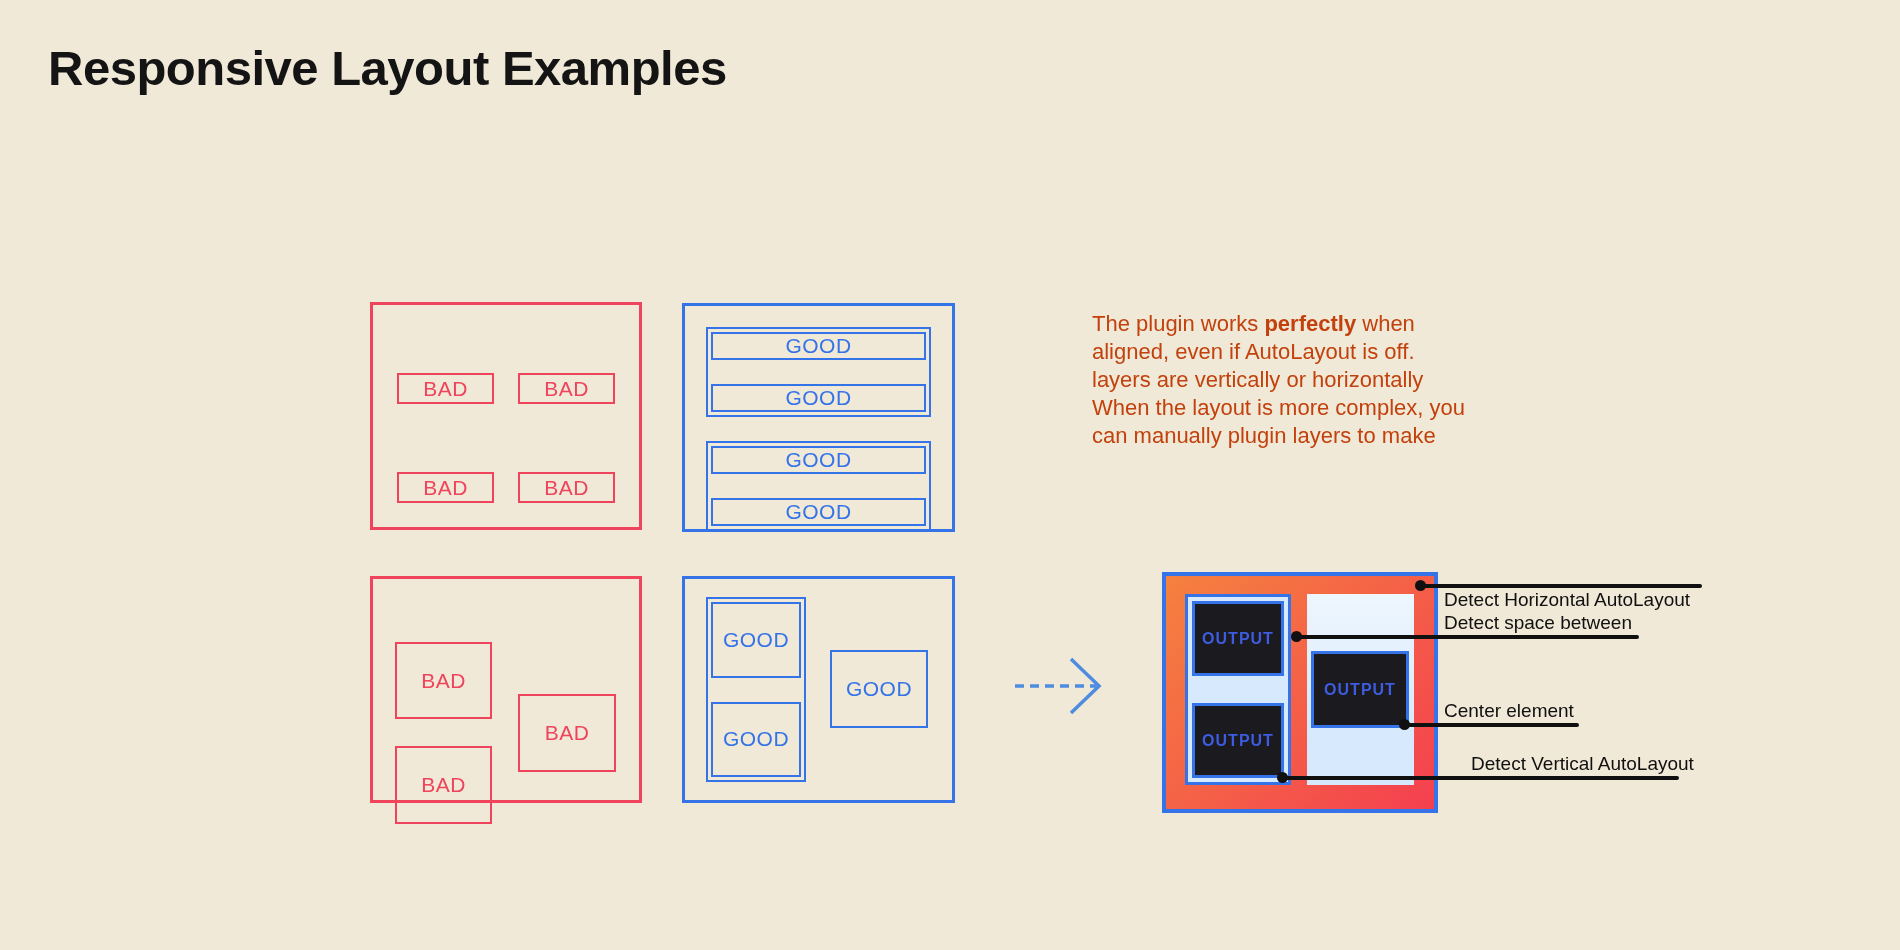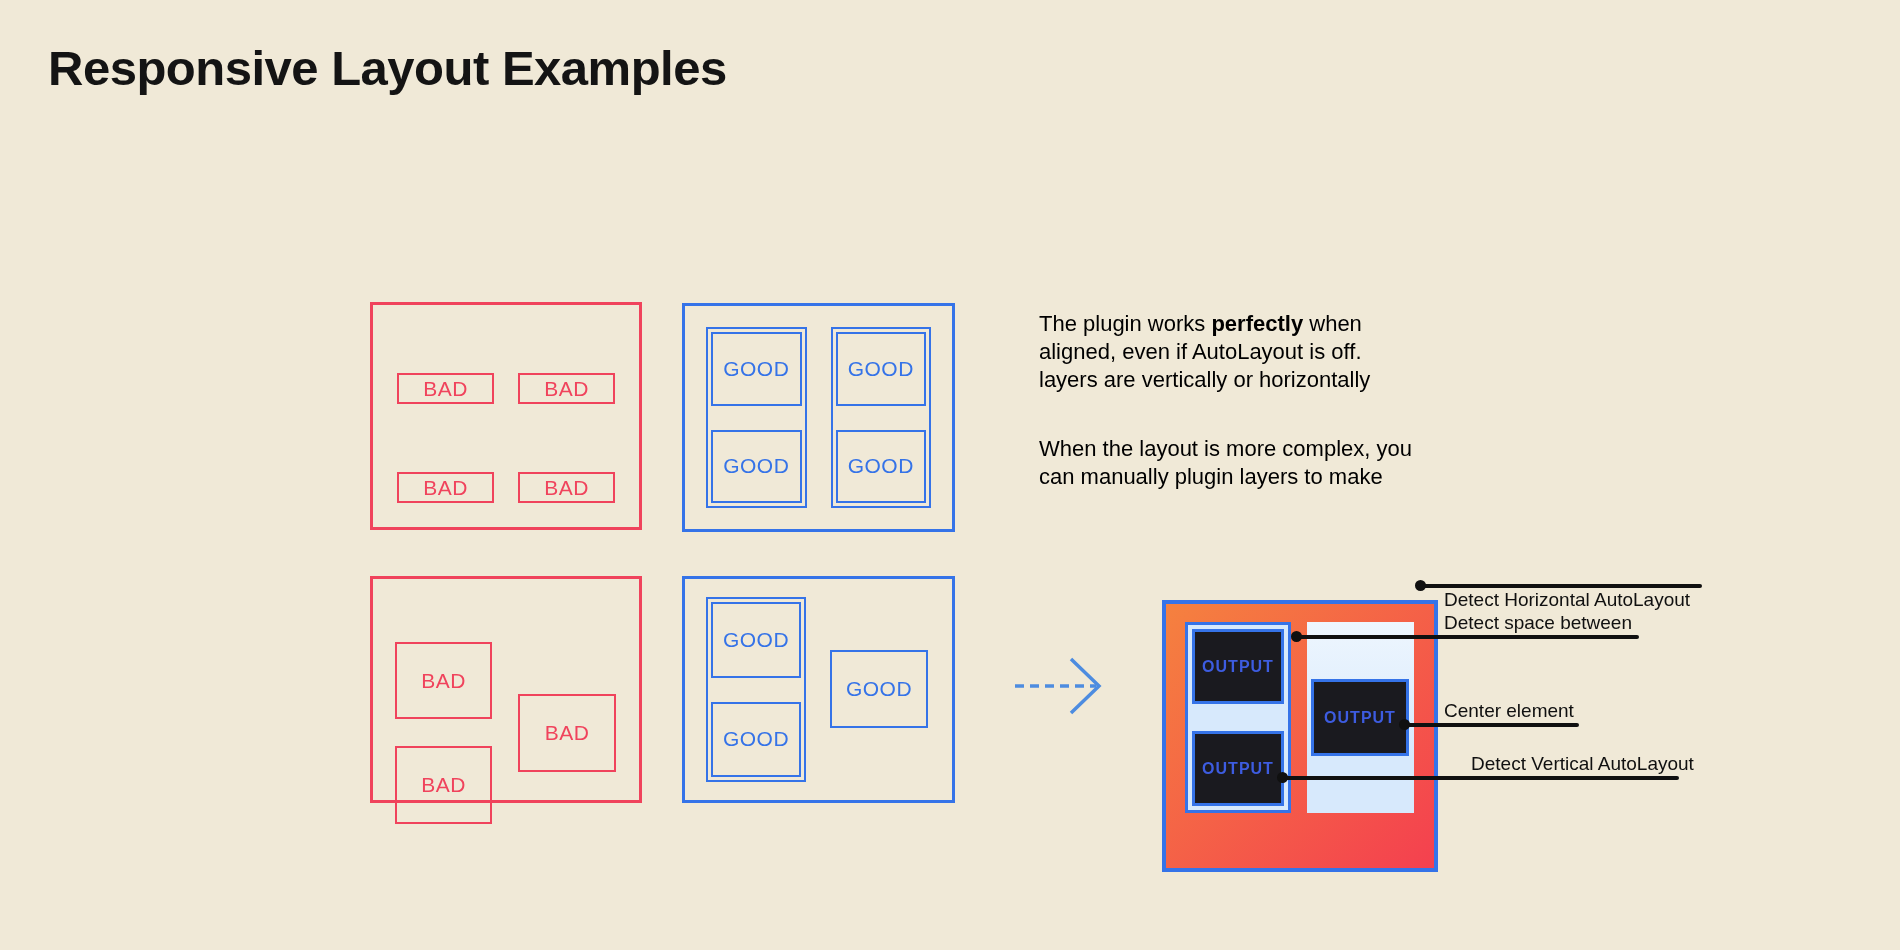--- a/index.html
+++ b/index.html
@@ -13,21 +13,21 @@
     position:relative; width:1900px; height:950px; overflow:hidden;
     background:var(--background);
     font-family:"Liberation Sans", sans-serif;
   }
   .title{
     position:absolute; left:48px; top:40px;
     font-size:49px; font-weight:800; letter-spacing:-0.5px; color:var(--ink);
   }
   .frame{ position:absolute; box-sizing:border-box; }
   .frame.red{ border:3px solid var(--bad); }
-  .frame.blue{ border:3px solid var(--good); }
+  .frame.blue{ border:3px solid var(--good);flex-direction:column; }
   .box{
     box-sizing:border-box; display:flex; align-items:center; justify-content:center;
     font-size:21px; letter-spacing:0.5px;
   }
   .box.bad{ border:2.5px solid var(--bad); color:var(--bad);margin-top:44px; }
   .box.good{ border:2.5px solid var(--good); color:var(--good); }
   
   #bad-grid{ left:370px; top:302px; width:272px; height:228px;
     display:grid; grid-template-columns:1fr 1fr; grid-template-rows:1fr 1fr;
     gap:24px; padding:24px; }
@@ -44,37 +44,37 @@
   #bad-scatter .b3{ position:absolute; left:22px; top:123px; width:97px; height:78px; }
   
   #good-scatter{ left:682px; top:576px; width:273px; height:227px; }
   #good-scatter .grp{ position:absolute; left:21px; top:18px; width:100px; height:185px; }
   #good-scatter .single{ position:absolute; left:145px; top:71px; width:98px; height:78px; }
   
   .arrow-wrap{ position:absolute; left:1012px; top:651px; width:100px; height:70px; }
   .arrow-wrap svg{ display:block; }
   .arrow-stroke{ stroke:var(--arrow); stroke-width:3.5; fill:none; }
   
-  #result{ left:1162px; top:600px; width:276px; height:272px;
+  #result{ left:1162px; top:572px; width:276px; height:241px;
     border:4px solid var(--good);
     background:linear-gradient(135deg, var(--gradient-start) 0%, var(--gradient-end) 100%); }
   #result .left-panel{ position:absolute; left:19px; top:18px; width:106px; height:191px;
     box-sizing:border-box; background:var(--panel-light); border:3px solid var(--good);
     padding:4px; display:flex; flex-direction:column; gap:27px; }
   #result .right-panel{ position:absolute; left:141px; top:18px; width:107px; height:191px;
     background:linear-gradient(180deg, var(--panel-light-top) 0%, var(--panel-light) 70%); }
   .out-box{ box-sizing:border-box; background:var(--dark-box); border:3px solid var(--good);
     color:var(--output-text); display:flex; align-items:center; justify-content:center;
     font-size:16px; font-weight:600; letter-spacing:1px; }
   #result .left-panel .out-box{ flex:1; }
   #result .center-box{ position:absolute; left:145px; top:75px; width:98px; height:77px; }
   
-  .description{ position:absolute; left:1039px; top:310px; width:470px;
-    font-size:22px; line-height:28px; color:#000000; }
-  .description .para2{ margin-top:41px; }
+  .description{ position:absolute; left:1092px; top:310px; width:470px;
+    font-size:22px; line-height:28px; color:#c2410c; }
+  .description .para2{ }
   .description b{ font-weight:700; }
   
   .note-label{ position:absolute; font-size:19px; line-height:22px; color:var(--connector); }
   .note-line{ position:absolute; height:3.5px; border-radius:2px; background:var(--connector); }
   .note-dot{ position:absolute; width:11px; height:11px; border-radius:50%; background:var(--connector); }
   #note1-label{ left:1444px; top:560px;margin-top:29px; } #note1-line{ left:1421px; top:584px; width:281px; } #note1-dot{ left:1415px; top:580px; }
   #note2-label{ left:1444px; top:612px; } #note2-line{ left:1297px; top:635px; width:342px; } #note2-dot{ left:1291px; top:631px; }
   #note3-label{ left:1444px; top:700px; } #note3-line{ left:1405px; top:723px; width:174px; } #note3-dot{ left:1399px; top:719px; }
   #note4-label{ left:1444px; top:753px;margin-left:27px; } #note4-line{ left:1283px; top:776px; width:396px; } #note4-dot{ left:1277px; top:772px; }
 </style>

